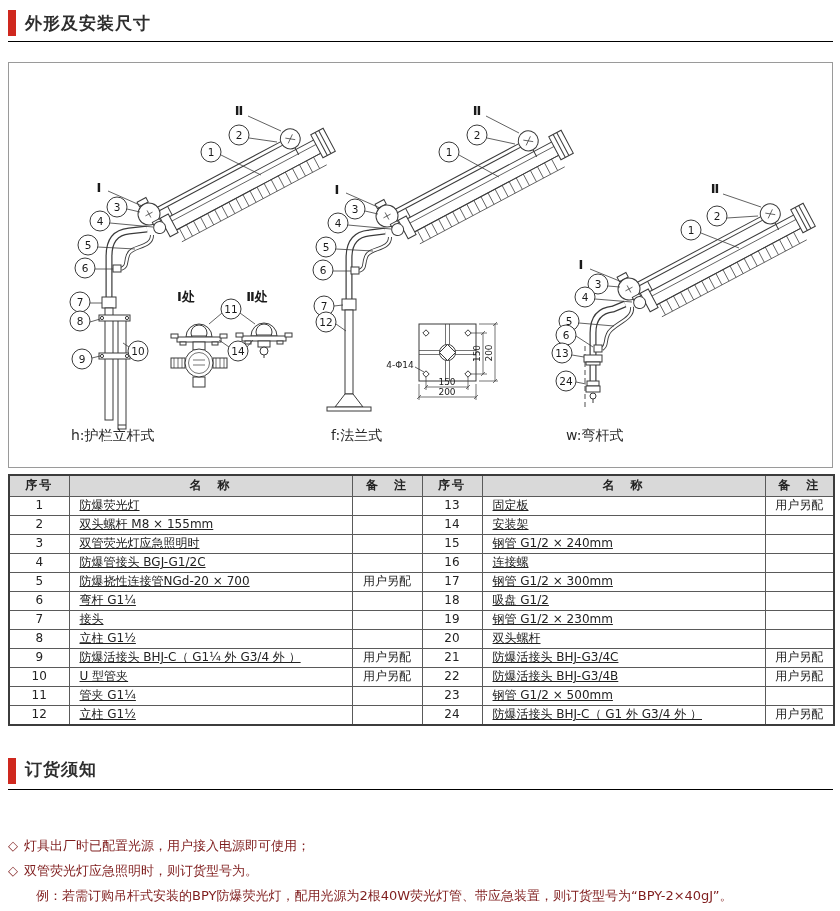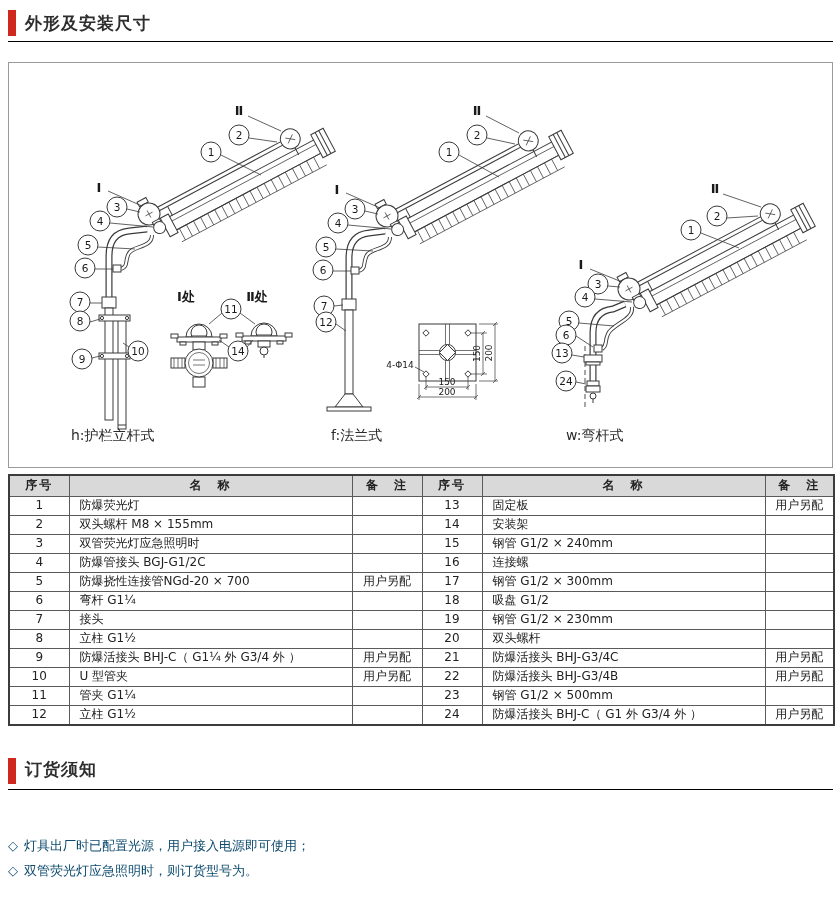--- a/index.html
+++ b/index.html
@@ -29,24 +29,24 @@
   .lbl{font-size:13px;font-weight:bold;fill:#1a1a1a;text-anchor:middle;}
   .cap{font-size:14px;fill:#2a2a2a;}
   .dim{font-size:9px;fill:#1a1a1a;text-anchor:middle;}
   .dash{stroke:#3a3a3a;stroke-width:.9;stroke-dasharray:5,3;fill:none;}
   
   #parts-table{position:absolute;left:8px;top:474px;width:825px;border-radius:14px;}
   #parts-table table{border-collapse:collapse;table-layout:fixed;width:825px;border:2px solid #3c3c3c;}
   #parts-table th,#parts-table td{border:1px solid #5a5a5a;font-size:12px;padding:0 4px;height:18px;line-height:1.1;overflow:hidden;white-space:nowrap;}
   #parts-table th{background:#d9d9d9;font-weight:bold;height:20px;letter-spacing:2px;}
   #parts-table td.c0{text-align:center;}
-  #parts-table td.c1{text-align:left;padding-left:10px;}
+  #parts-table td.c1{text-align:left;padding-left:10px;text-decoration:underline;}
   #parts-table td.c2{text-align:center;}
   
-  #notes{position:absolute;left:8px;top:833px;width:824px;font-size:13px;color:#0c4a6e;}
+  #notes{position:absolute;left:8px;top:833px;width:824px;font-size:13px;color:#7f1d1d;}
   .note-line{height:25px;line-height:25px;white-space:nowrap;}
   .note-bullet{margin-right:6px;font-size:13px;}
   .note-example{padding-left:28px;}
 </style>
 </head>
 <body>
 
 <div class="sec-hdr" id="hdr-dimensions">
   <div class="redbar"></div>
   <div class="sec-title">外形及安装尺寸</div>
@@ -441,13 +441,14 @@
   <div class="sec-title">订货须知</div>
 </div>
 
 <div id="notes">
   <div class="note-line">
     <span class="note-bullet">◇</span><span>灯具出厂时已配置光源，用户接入电源即可使用；</span>
   </div>
   <div class="note-line">
     <span class="note-bullet">◇</span><span>双管荧光灯应急照明时，则订货型号为。</span>
   </div>
+  <div class="note-line note-example">例：若需订购吊杆式安装的BPY防爆荧光灯，配用光源为2根40W荧光灯管、带应急装置，则订货型号为“BPY-2×40gJ”。</div>
 </div>
 
 </body></html>

